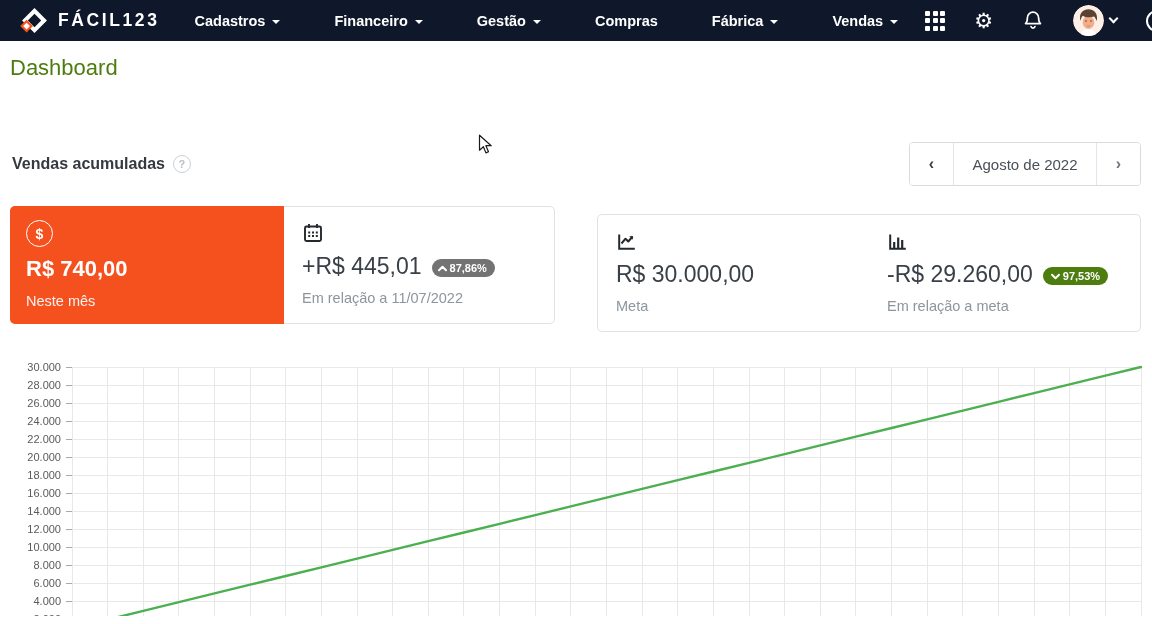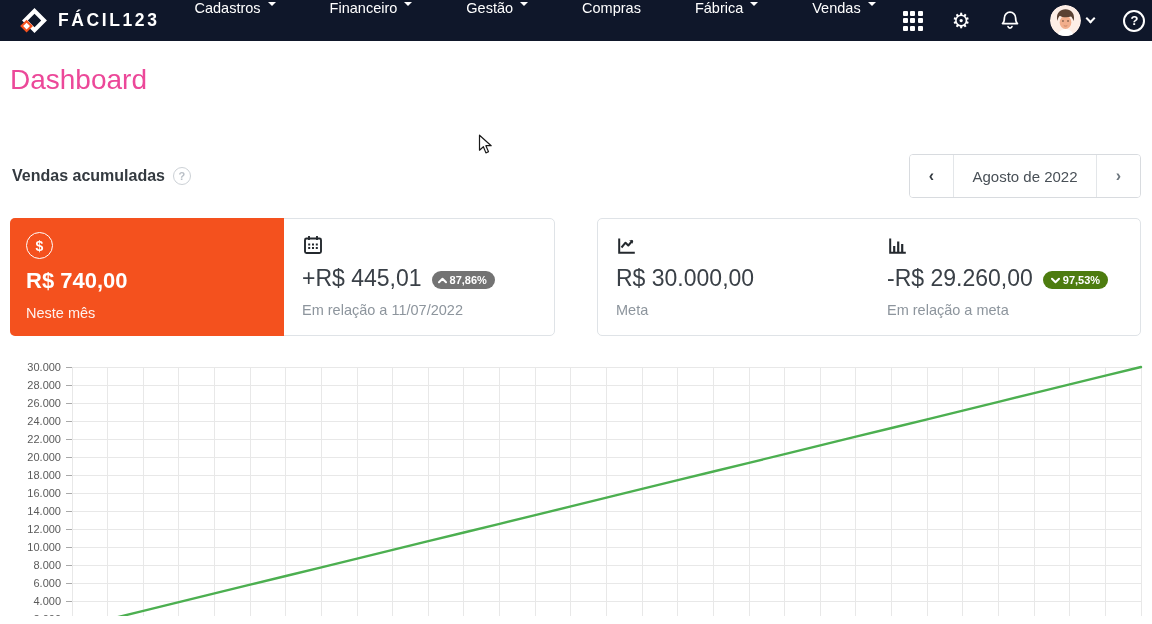--- a/index.html
+++ b/index.html
@@ -4,56 +4,56 @@
 <style>
   html,body{margin:0;padding:0;width:1152px;height:624px;overflow:hidden;background:#fff;
     font-family:"Liberation Sans","DejaVu Sans",sans-serif;position:relative;}
   *{box-sizing:border-box;}
 
   
   .navbar{height:41px;background:#0f172a;display:flex;align-items:center;padding:0 22px 0 20px;}
   .brand{display:flex;align-items:center;gap:9px;color:#fff;font-weight:700;font-size:17.5px;
     letter-spacing:2.6px;cursor:pointer;}
   .menu{display:flex;margin-left:8px;height:41px;}
-  .nav-item{display:flex;gap:7px;color:#fff;font-size:14.5px;padding:0 27px;
-    height:41px;cursor:pointer;text-decoration:none;}
+  .nav-item{display:flex;align-items:center;gap:7px;color:#fff;font-size:14.5px;padding:0 27px;
+    height:41px;cursor:pointer;text-decoration:none;font-weight:bold;}
   .tri-down{width:0;height:0;border-left:4px solid transparent;border-right:4px solid transparent;
     border-top:4.5px solid #fff;margin-top:2px;}
   .nav-right{margin-left:auto;display:flex;align-items:center;gap:29px;}
   .grid-icon{display:grid;grid-template-columns:repeat(3,5px);grid-auto-rows:5px;gap:2.5px;cursor:pointer;}
   .grid-icon i{background:#fff;border-radius:1px;display:block;}
   .gear{font-size:21px;color:#fff;line-height:1;cursor:pointer;}
   .icon-btn{cursor:pointer;display:flex;align-items:center;}
   .avatar-wrap{display:flex;align-items:center;gap:6px;cursor:pointer;}
   .chev{width:7px;height:7px;border-right:2.3px solid #fff;border-bottom:2.3px solid #fff;
     transform:rotate(45deg);margin-top:-4px;}
   .help-circle{width:22px;height:22px;border:2px solid #fff;border-radius:50%;color:#fff;font-size:13px;
     font-weight:700;display:flex;align-items:center;justify-content:center;cursor:pointer;}
 
   
   .main{padding:0 11px 0 10px;}
-  h1{font-size:28px;line-height:38px;font-weight:400;color:#ec4899;margin:20px 0 0 0;}
+  h1{font-size:22px;line-height:38px;font-weight:400;color:#4d7c0f;margin:8px 0 0 0;}
   .section-row{display:flex;justify-content:space-between;align-items:center;margin-top:55px;height:44px;}
   .title-wrap{display:flex;align-items:flex-end;gap:8px;margin-left:2px;}
   .section-title{font-size:16px;font-weight:700;color:#343a40;}
   .q-circle{width:18px;height:18px;border:1.5px solid #ccd1d6;border-radius:50%;color:#b9bfc6;
     font-size:11px;font-weight:700;display:flex;align-items:center;justify-content:center;cursor:pointer;}
   .month-picker{display:flex;border:1px solid #d8dbdf;border-radius:4px;overflow:hidden;background:#fff;height:44px;}
   .mp-btn{width:43px;height:100%;background:#fff;border:none;font-size:16px;font-weight:700;
     display:flex;align-items:center;justify-content:center;cursor:pointer;padding:0;
     font-family:inherit;color:#343a40;}
   .mp-btn.next{color:#6c757d;}
   .mp-label{width:144px;display:flex;align-items:center;justify-content:center;font-size:15px;color:#495057;
     border-left:1px solid #e3e6e9;border-right:1px solid #e3e6e9;cursor:pointer;}
 
   
   .cards{display:flex;margin-top:20px;gap:42px;}
   .card-group{display:flex;height:118px;border:1px solid #dfe3e7;border-radius:5px;background:#fff;}
   .g1{width:545px;}
-  .g2{width:544px;}
+  .g2{width:544px;margin-top:8px;}
   .card{flex:1;padding:15px 18px 0;}
   .card.highlight{flex:none;width:274px;margin:-1px 0 -1px -1px;background:#f4511e;
     border-radius:5px 0 0 5px;color:#fff;padding:14px 16px 0;}
   .hl-icon{width:27px;height:27px;border:1.6px solid #fff;border-radius:50%;display:flex;
     align-items:center;justify-content:center;font-size:14px;font-weight:700;}
   .hl-value{font-size:22px;font-weight:700;margin-top:9px;}
   .hl-label{font-size:14.5px;margin-top:11px;opacity:.93;}
   .card-icon{height:22px;display:block;}
   .value-row{display:flex;align-items:center;gap:10px;margin-top:9px;}
   .value{font-size:23px;color:#3a4047;}

